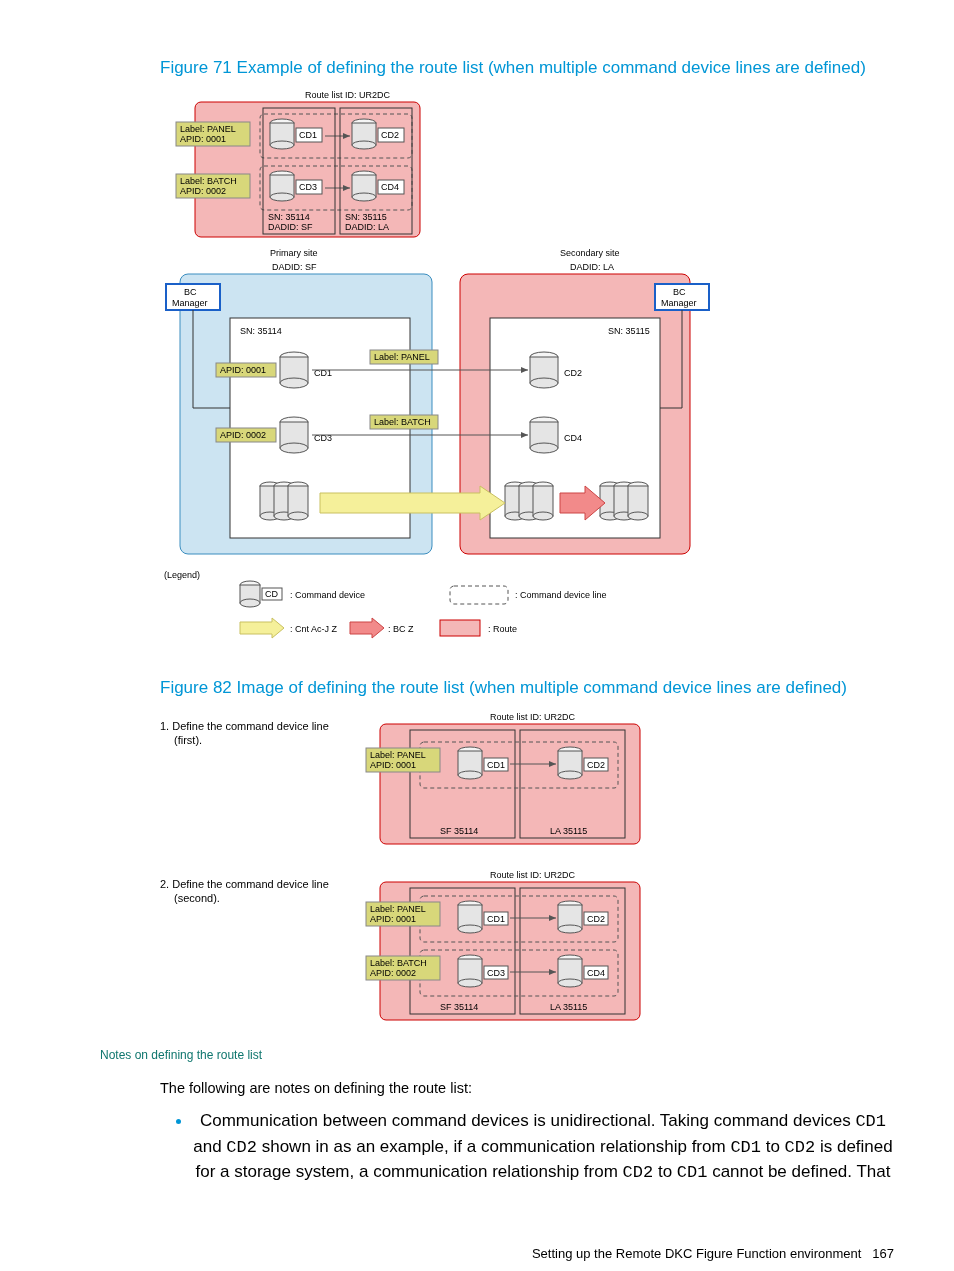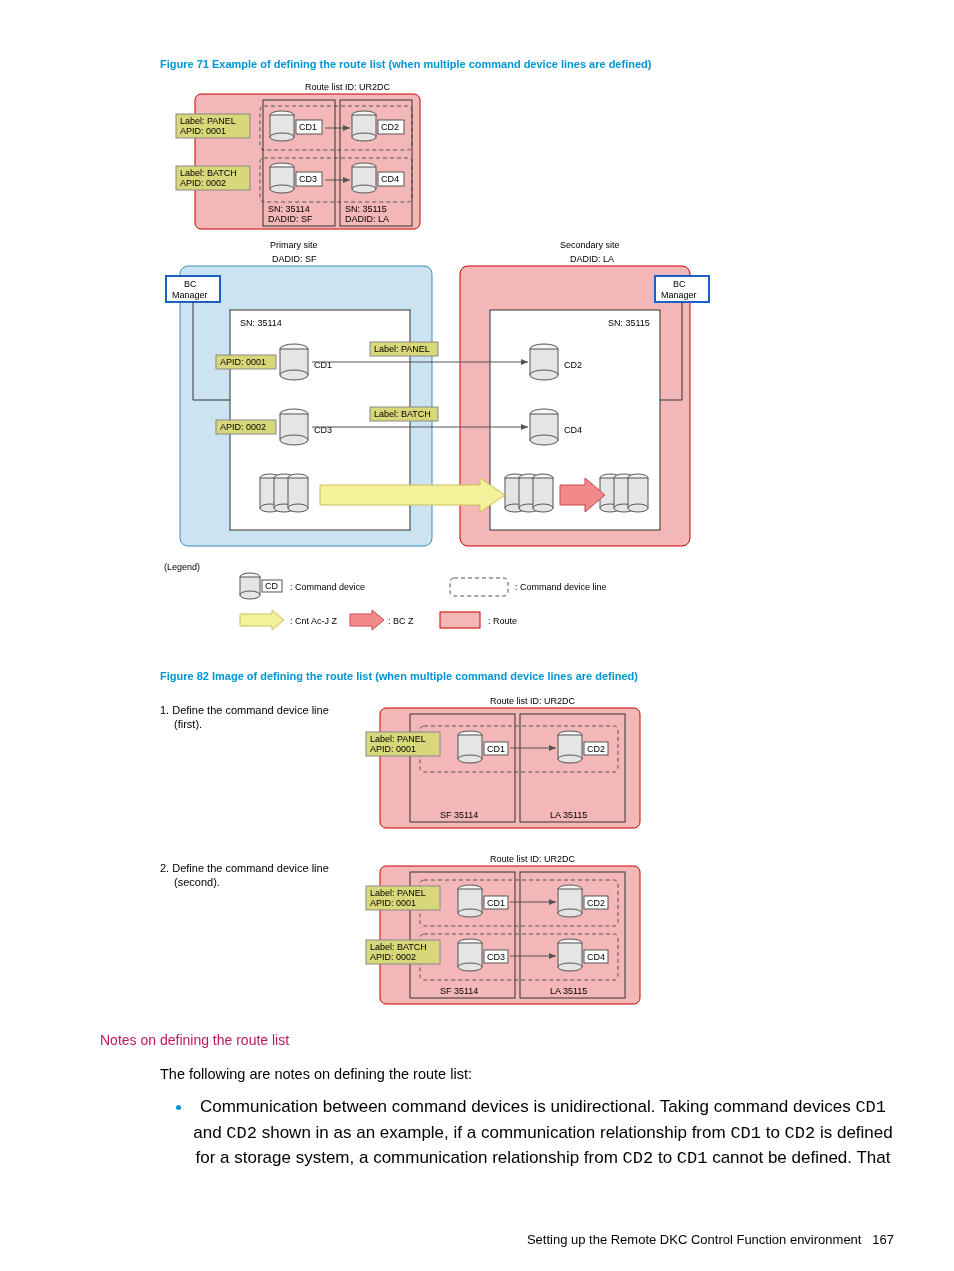--- a/index.html
+++ b/index.html
@@ -7,30 +7,30 @@
     margin: 0;
     padding: 50px 60px 40px 60px;
     font-size: 14px;
     color: #000;
     width: 954px;
     box-sizing: border-box;
     background: #fff;
   }
   .fig-caption {
     color: #0096d6;
-    font-weight: bold;
-    font-size: 11px;
+    font-weight: normal;
+    font-size: 17px;
     margin: 8px 0 10px 100px;
   }
   .diagram-box {
     margin: 0 0 20px 100px;
   }
   .section-title {
-    color: #be185d;
-    font-size: 14px;
+    color: #0f766e;
+    font-size: 12px;
     font-weight: normal;
     margin: 20px 0 8px 40px;
   }
   .body-text {
     margin: 16px 0 10px 100px;
     line-height: 1.45;
     font-size: 14.5px;
   }
   ul.bul {
     margin: 0 0 10px 110px;
@@ -333,14 +333,14 @@
 
 <div class="section-title">Notes on defining the route list</div>
 <p class="body-text">The following are notes on defining the route list:</p>
 <ul class="bul">
   <li>
     <span>Communication between command devices is unidirectional. Taking command devices </span><span class="mono">CD1</span><span> and </span><span class="mono">CD2</span><span> shown in as an example, if a communication relationship from </span><span class="mono">CD1</span><span> to </span><span class="mono">CD2</span><span> is defined for a storage system, a communication relationship from </span><span class="mono">CD2</span><span> to </span><span class="mono">CD1</span><span> cannot be defined. That</span>
   </li>
 </ul>
 
 <div class="footer">
-  <span>Setting up the Remote DKC Control Function environment</span>&nbsp;&nbsp;&nbsp;<span>167</span>
+  <span>Setting up the Remote DKC Figure Function environment</span>&nbsp;&nbsp;&nbsp;<span>167</span>
 </div>
 
 </body></html>

